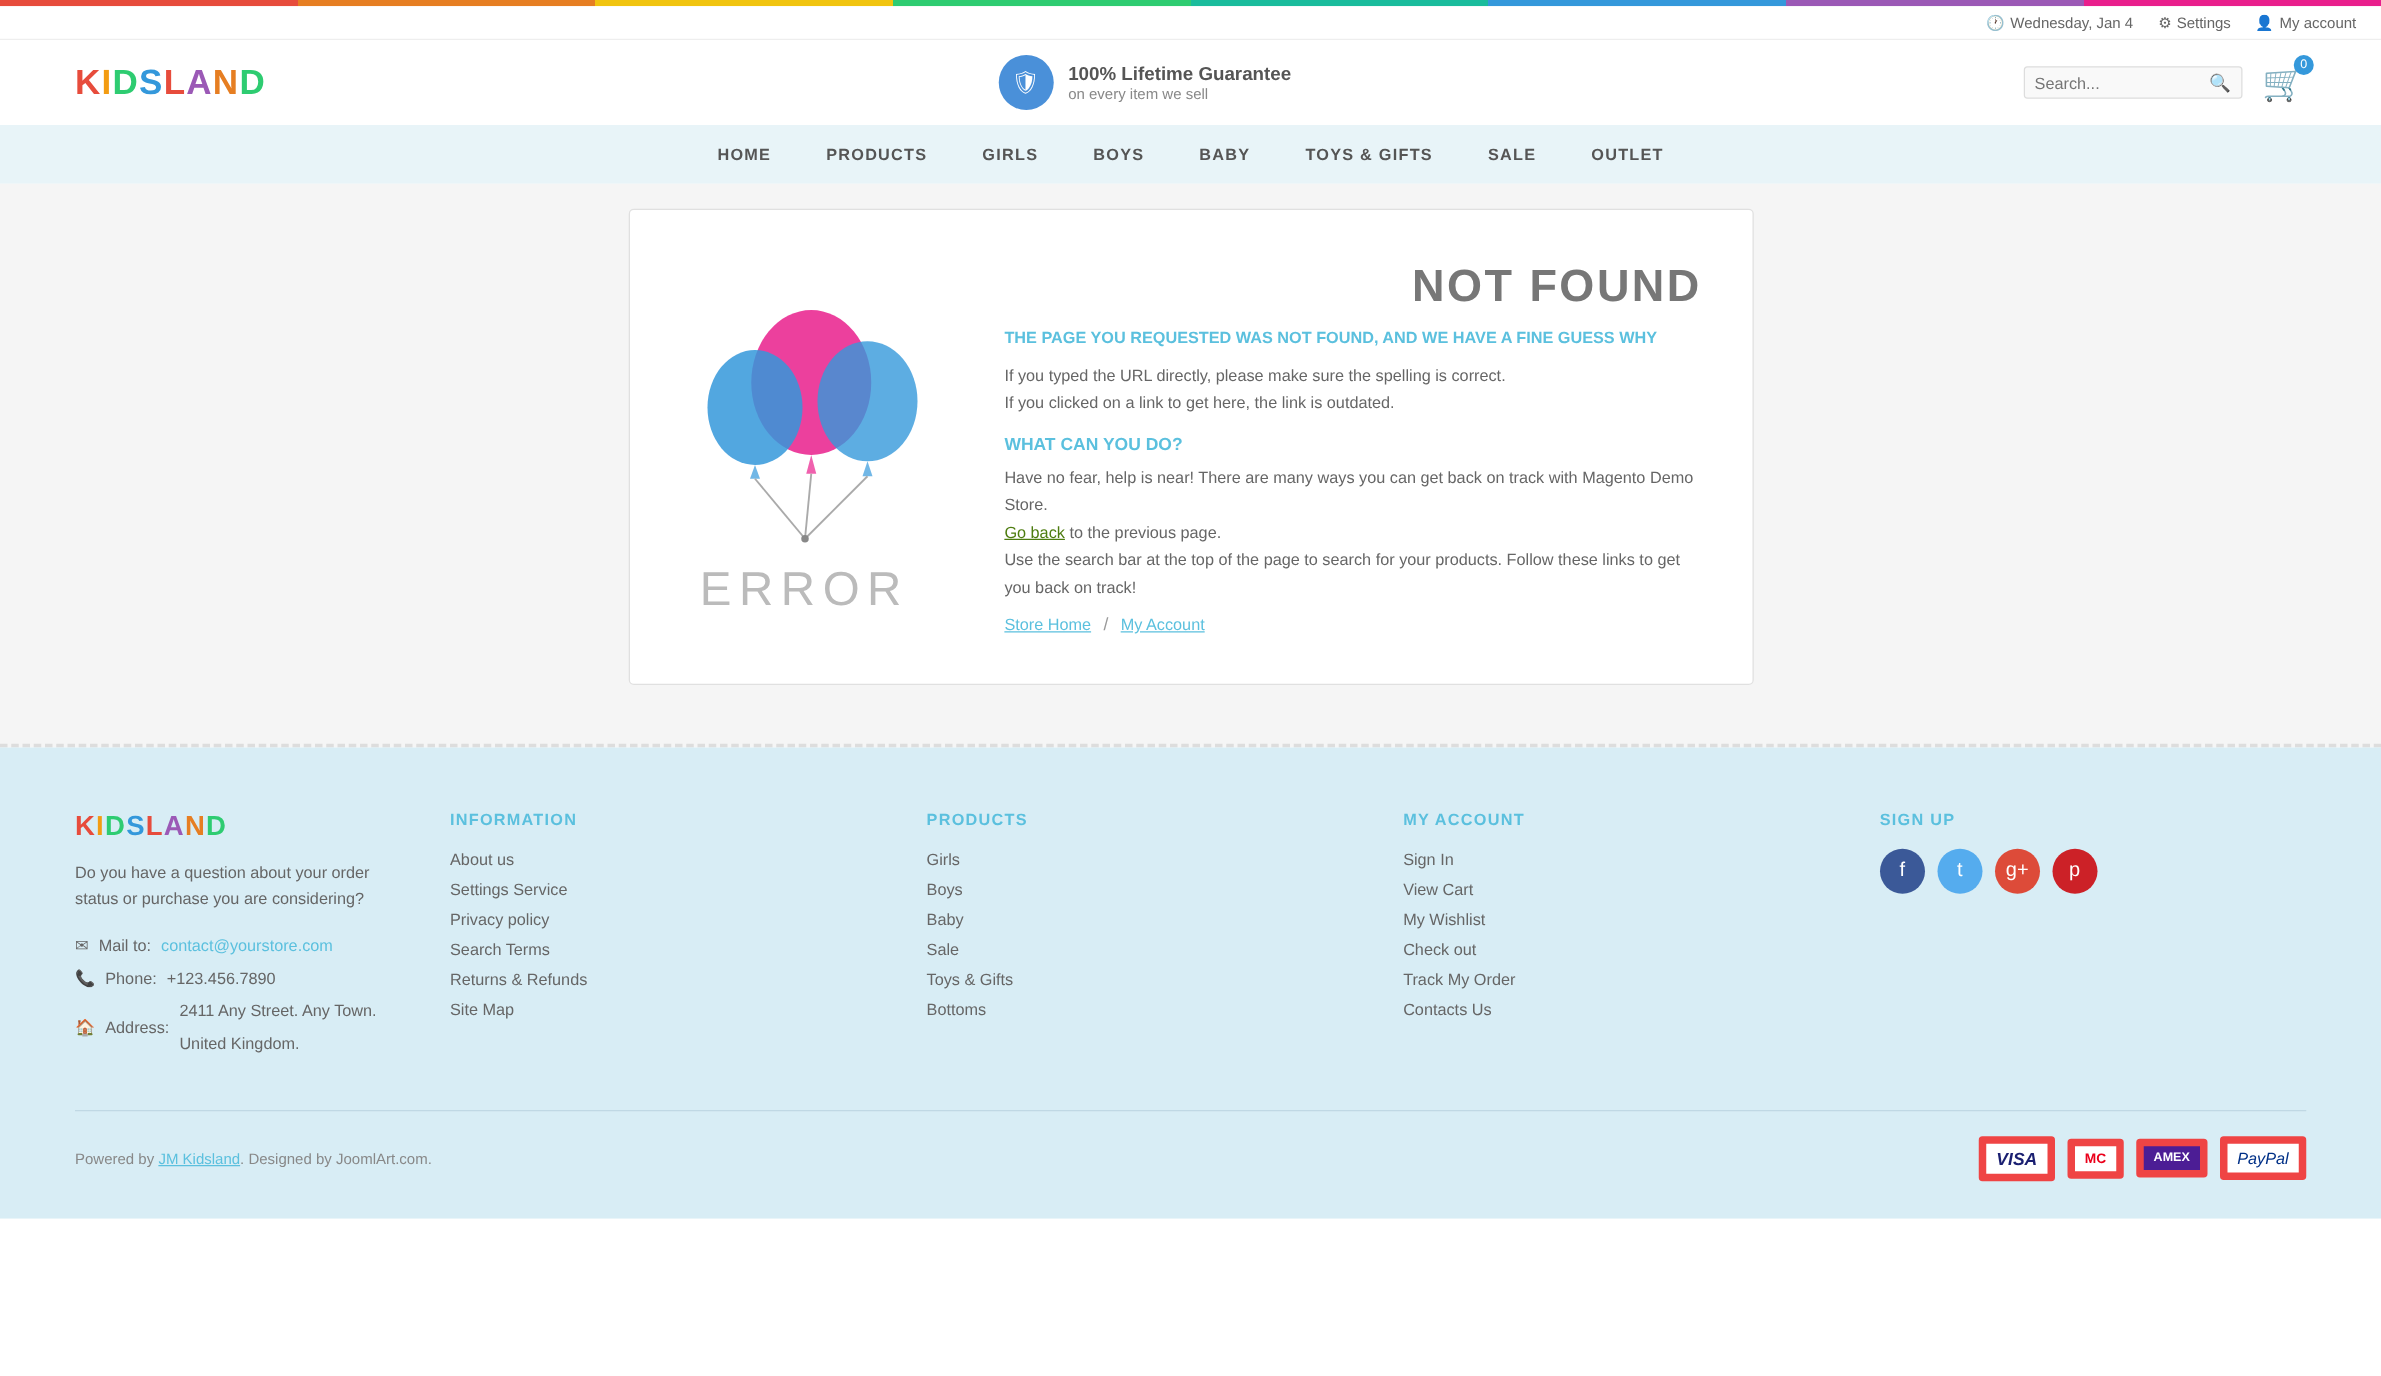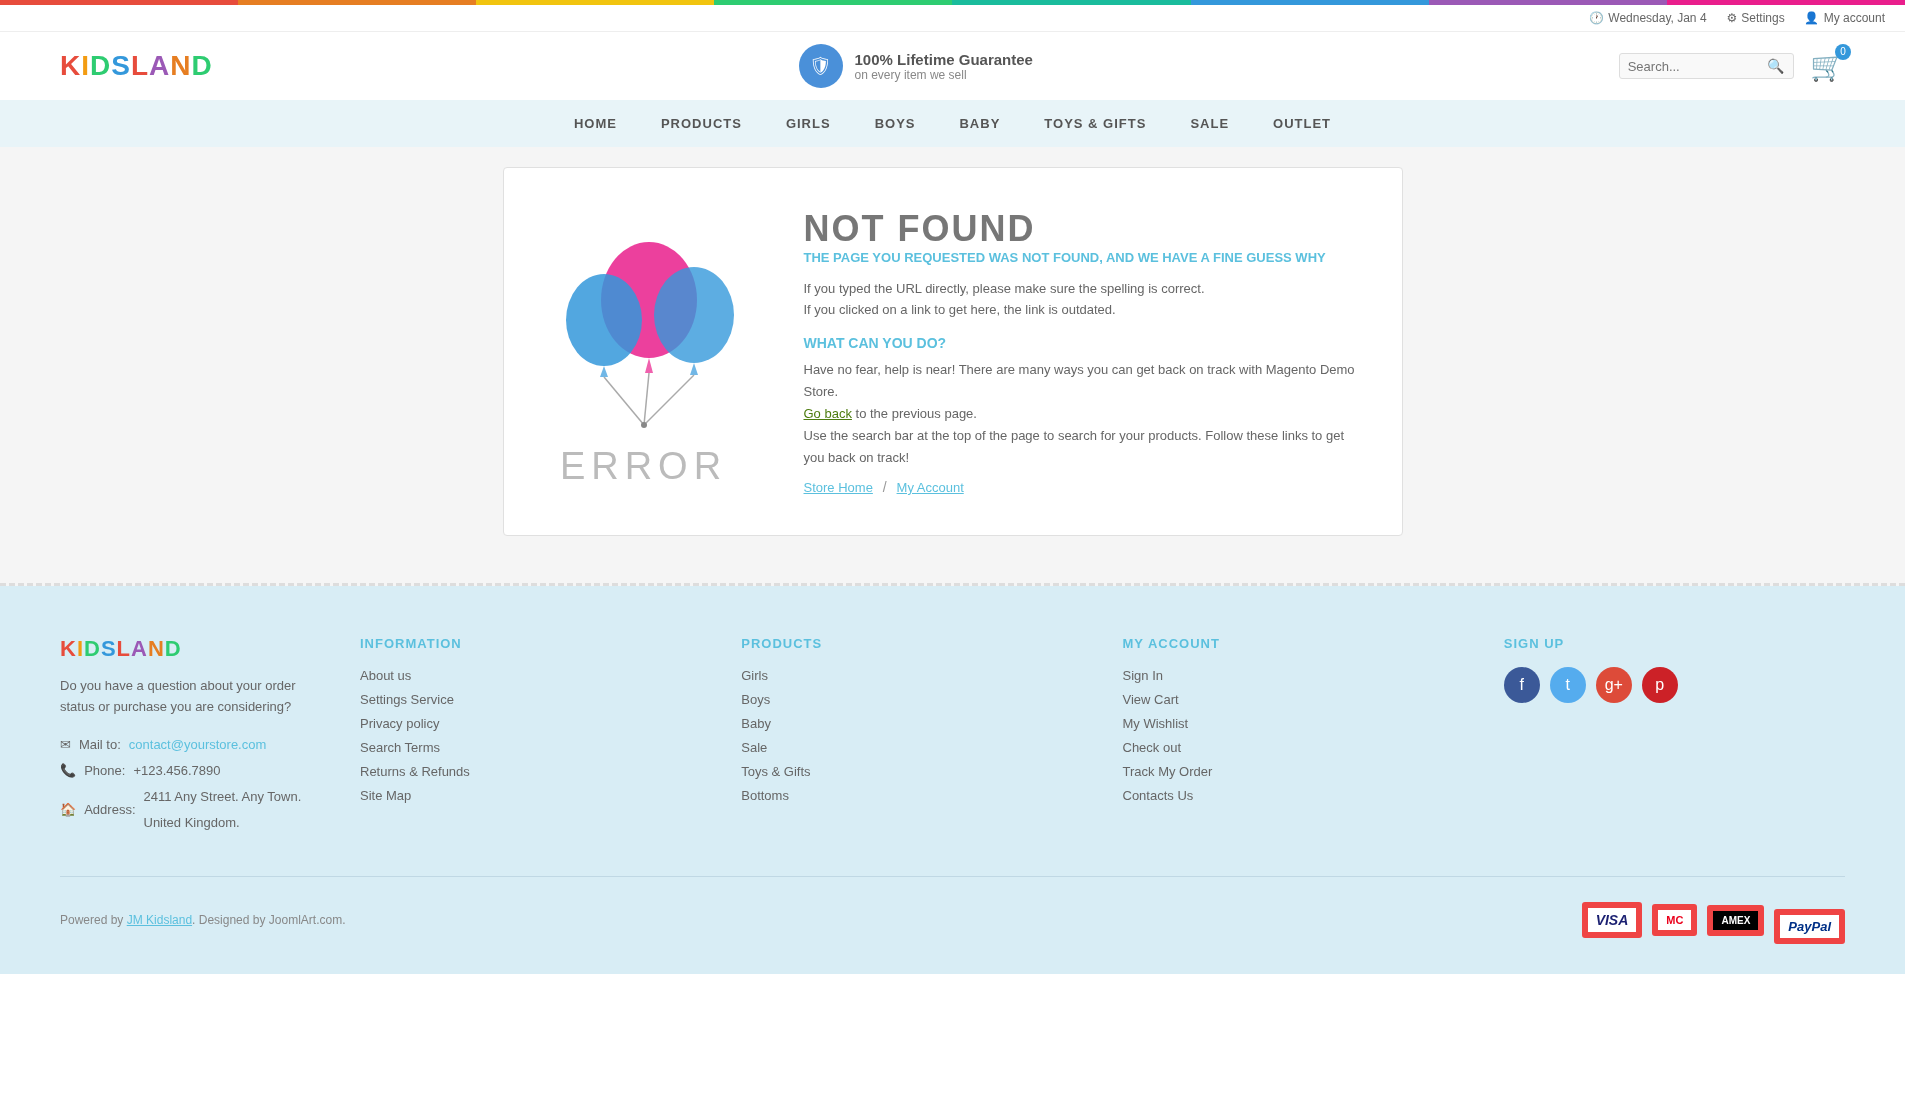--- a/index.html
+++ b/index.html
@@ -162,20 +162,22 @@
       letter-spacing: 6px;
       margin-top: 10px;
     }
 
     .error-content { flex: 1; }
     .error-title {
       font-size: 36px;
       font-weight: bold;
       color: #777;
       letter-spacing: 2px;
+      margin-bottom: 12px;
+      text-align: right;
     }
     .error-subtitle {
       color: #5bc0de;
       font-size: 13px;
       font-weight: bold;
       margin-bottom: 14px;
     }
     .error-desc { font-size: 13px; color: #666; line-height: 1.6; margin-bottom: 14px; }
     .error-section-title {
       color: #5bc0de;
@@ -261,21 +263,21 @@
     .payment-icon {
       padding: 4px 8px;
       border: 6px solid #ef4444;
       border-radius: 3px;
       font-size: 11px;
       font-weight: bold;
       background: #fff;
     }
     .visa { color: #1a1f71; font-size: 14px; font-weight: 900; font-style: italic; }
     .mastercard { color: #eb001b; }
-    .paypal { color: #003087; font-size: 13px; font-weight: bold; font-style: italic; margin-top: 12px; }
+    .paypal { color: #003087; font-size: 13px; font-weight: normal; font-style: italic; }
   </style>
 </head>
 <body>
 
 <div class="rainbow-stripe"></div>
 
 <div class="top-bar">
   <div class="top-bar-item">
     <span>🕐</span>
     <span>Wednesday, Jan 4</span>
@@ -450,17 +452,17 @@
 
   </div>
 
   <div class="footer-bottom">
     <div class="footer-powered">
       <span>Powered by </span><a href="#">JM Kidsland</a><span>. Designed by JoomlArt.com.</span>
     </div>
     <div class="payment-icons">
       <div class="payment-icon visa">VISA</div>
       <div class="payment-icon mastercard">MC</div>
-      <div class="payment-icon" style="background:#000000;color:#fff;font-size:10px;">AMEX</div>
+      <div class="payment-icon" style="background:#4c1d95;color:#fff;font-size:10px;">AMEX</div>
       <div class="payment-icon paypal">PayPal</div>
     </div>
   </div>
 </footer>
 
 </body></html>

